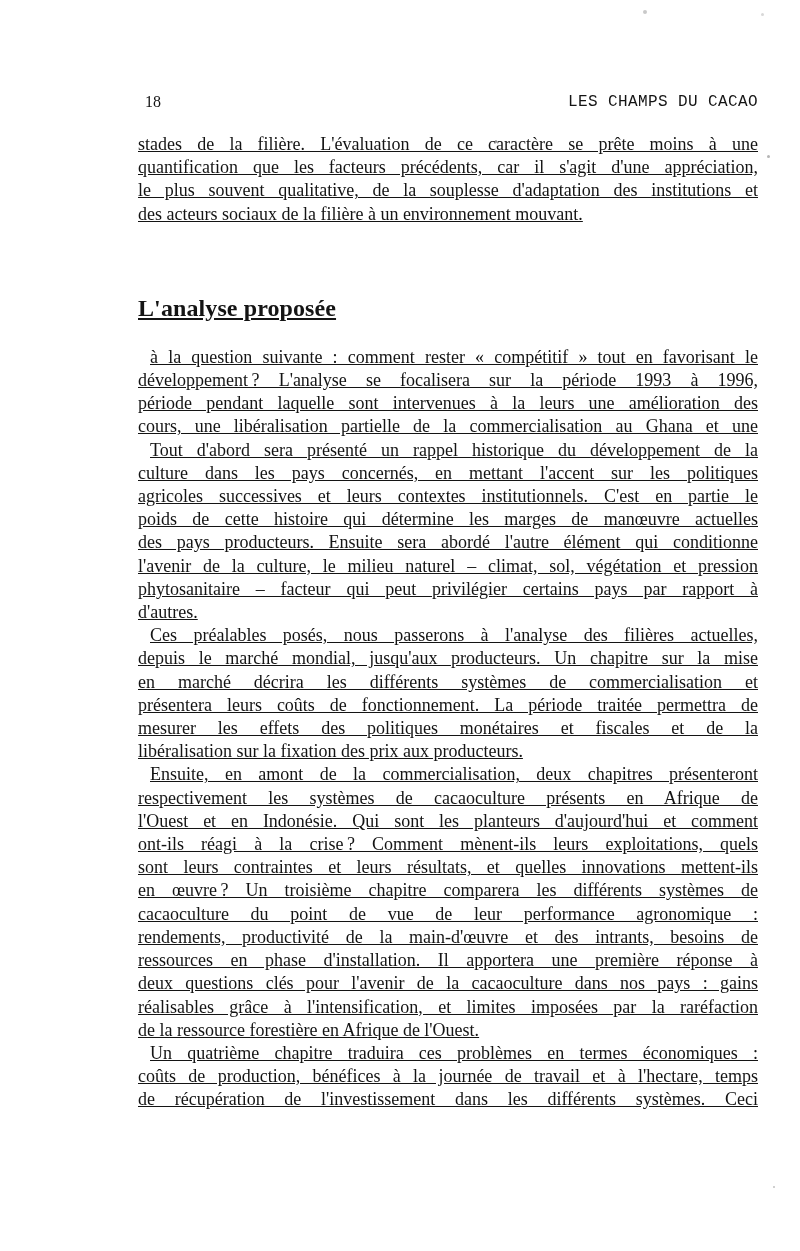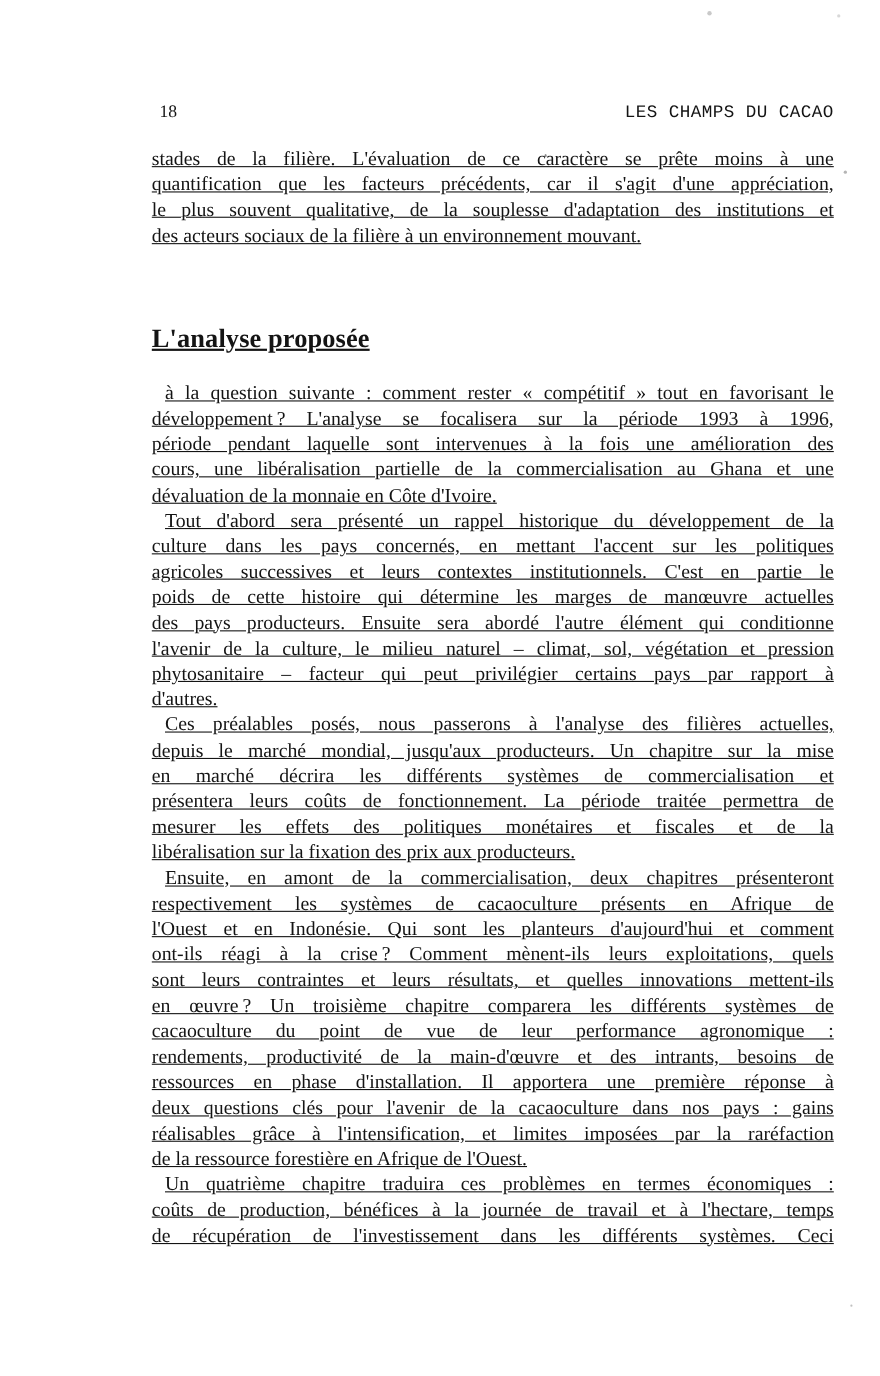--- a/index.html
+++ b/index.html
@@ -82,23 +82,22 @@
         <div class="line">quantification que les facteurs précédents, car il s'agit d'une appréciation,</div>
         <div class="line">le plus souvent qualitative, de la souplesse d'adaptation des institutions et</div>
         <div class="line line-last">des acteurs sociaux de la filière à un environnement mouvant.</div>
       </div>
 
     <h2 class="section-heading">L'analyse proposée</h2>
 
     <div class="paragraph para-indent">
         <div class="line">à la question suivante : comment rester « compétitif » tout en favorisant le</div>
         <div class="line">développement ? L'analyse se focalisera sur la période 1993 à 1996,</div>
-        <div class="line">période pendant laquelle sont intervenues à la fois une amélioration des</div>
+        <div class="line">période pendant laquelle sont intervenues à la leurs une amélioration des</div>
         <div class="line">cours, une libéralisation partielle de la commercialisation au Ghana et une</div>
-        <div class="line line-last">dévaluation de la monnaie en Côte d'Ivoire.</div>
       </div>
 
     <div class="paragraph para-indent">
         <div class="line">Tout d'abord sera présenté un rappel historique du développement de la</div>
         <div class="line">culture dans les pays concernés, en mettant l'accent sur les politiques</div>
         <div class="line">agricoles successives et leurs contextes institutionnels. C'est en partie le</div>
         <div class="line">poids de cette histoire qui détermine les marges de manœuvre actuelles</div>
         <div class="line">des pays producteurs. Ensuite sera abordé l'autre élément qui conditionne</div>
         <div class="line">l'avenir de la culture, le milieu naturel – climat, sol, végétation et pression</div>
         <div class="line">phytosanitaire – facteur qui peut privilégier certains pays par rapport à</div>

